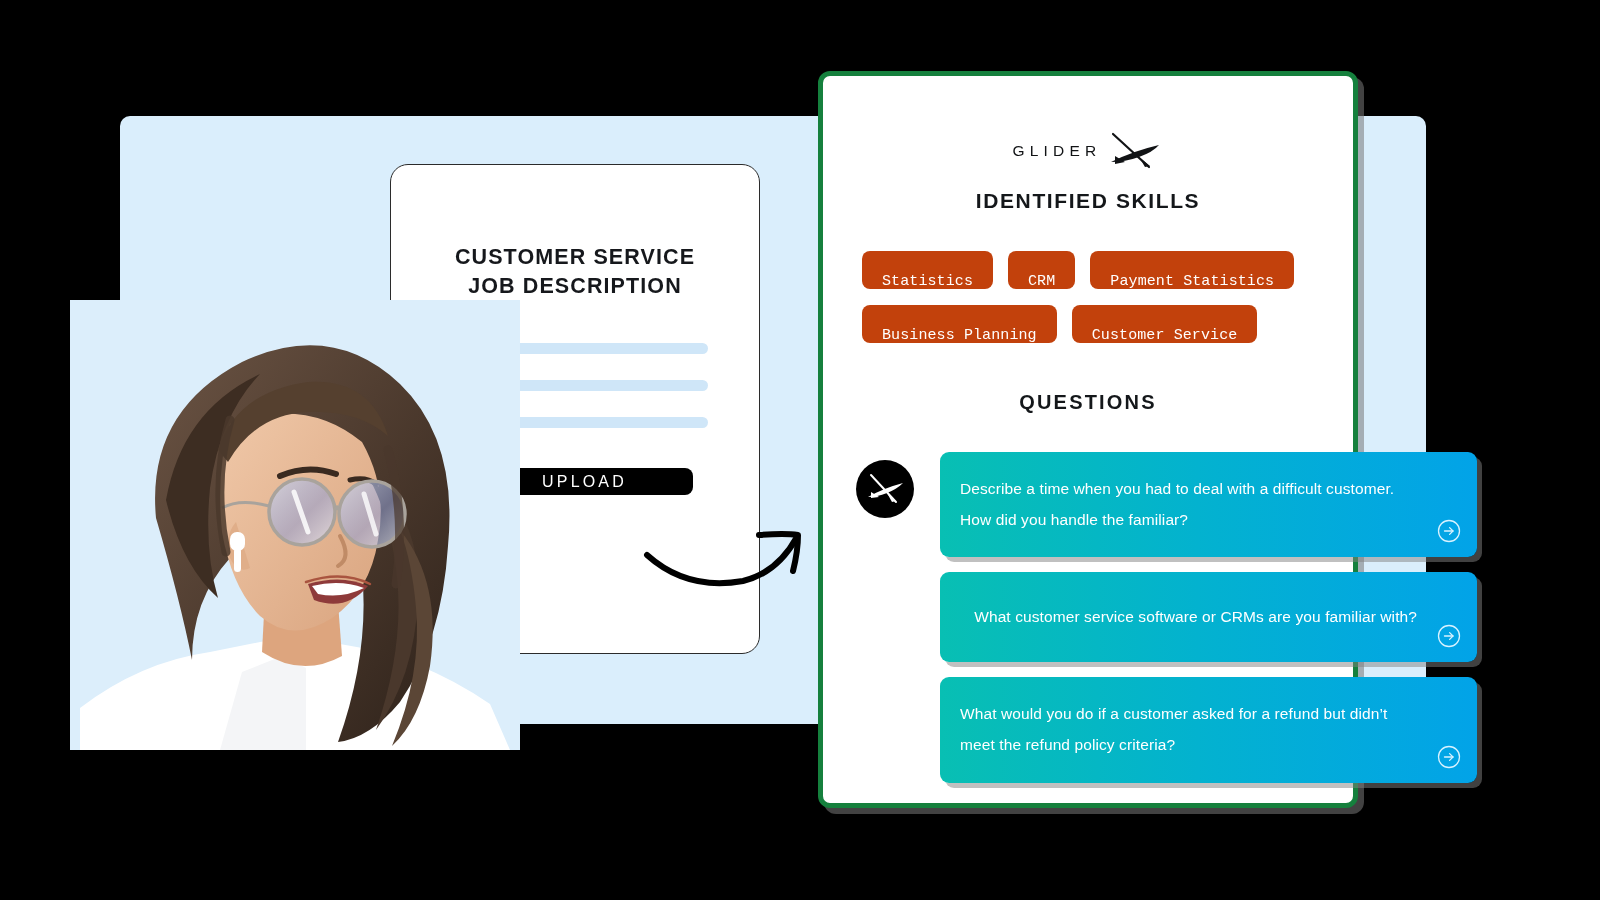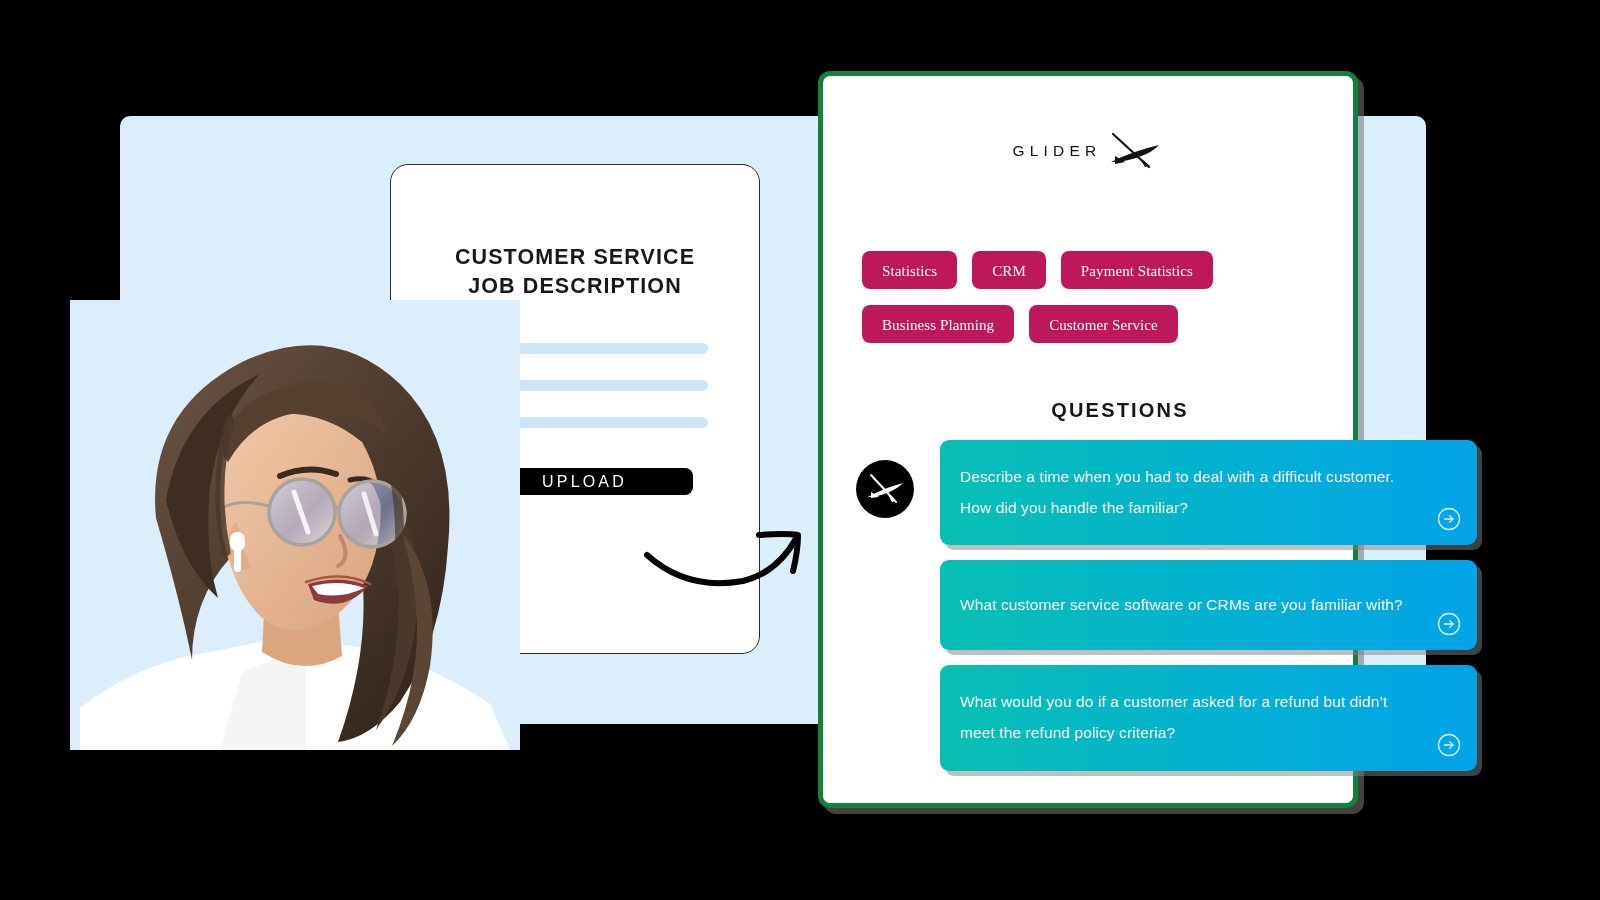--- a/index.html
+++ b/index.html
@@ -146,40 +146,40 @@
     position: absolute;
     left: 0;
     width: 100%;
     text-align: center;
     font-size: 21px;
     font-weight: 700;
     letter-spacing: 1.6px;
     color: #14171a;
   }
   .st-skills { top: 113px; }
-  .st-questions { top: 323px; font-size: 20px; letter-spacing: 2.2px; margin-left: 32px; }
+  .st-questions { top: 315px; font-size: 20px; letter-spacing: 2.2px; }
 
   
   .skills {
     position: absolute;
     left: 39px;
     top: 175px;
     width: 470px;
     display: flex;
     flex-wrap: wrap;
     gap: 16px 15px;
   }
   .skill-pill {
-    background: #be185d;
+    background: #c2410c;
     color: #ffffff;
     border: none;
     border-radius: 8px;
     height: 38px;
-    padding: 1px 20px;
-    font-family: Liberation Serif, serif;
+    padding: 12px 20px;
+    font-family: Liberation Mono, monospace;
     font-size: 15px;
     line-height: 38px;
     letter-spacing: 0.1px;
     cursor: pointer;
     white-space: nowrap;
   }
 
   
   .avatar {
     position: absolute;
@@ -193,35 +193,35 @@
     align-items: center;
     justify-content: center;
     z-index: 10;
   }
   .avatar svg { width: 40px; height: 32px; }
 
   
   .questions {
     position: absolute;
     left: 117px;
-    top: 364px;
+    top: 376px;
     width: 655px;
   }
   .q-card {
     position: relative;
     width: 537px;
     border-radius: 9px;
     background: linear-gradient(90deg, #08bfb3 0%, #03b2cf 48%, #02a3e8 100%);
     box-shadow: 5px 5px 0 rgba(130,130,130,0.5);
     margin-bottom: 15px;
     padding: 22px 60px 22px 20px;
     cursor: pointer;
   }
   .q-card.tall { min-height: 100px; }
-  .q-card.short { min-height: 90px; display: flex; align-items: center; }
+  .q-card.short { min-height: 90px; display: flex; align-items: center; justify-content: flex-end; }
   .q-text {
     color: #ffffff;
     font-size: 15.5px;
     line-height: 1.98;
     letter-spacing: 0.1px;
   }
   .q-go {
     position: absolute;
     right: 16px;
     bottom: 14px;
@@ -332,20 +332,21 @@
       <span class="brand-mark">
         <svg viewBox="0 0 54 40" xmlns="http://www.w3.org/2000/svg">
           <path d="M4 3 L40 36" stroke="#111315" stroke-width="2.2" fill="none" stroke-linecap="round"></path>
           <path d="M2 31 Q24 20 50 14 Q44 21 30 26 Q16 31 2 31 Z" fill="#111315"></path>
           <path d="M6 25 L16 31 L6 33 Z" fill="#111315"></path>
           <path d="M30 26 L41 35 L36 36 Z" fill="#111315"></path>
         </svg>
       </span>
     </div>
 
+    <div class="section-title st-skills">IDENTIFIED SKILLS</div>
 
     <div class="skills">
       <button class="skill-pill">Statistics</button>
       <button class="skill-pill">CRM</button>
       <button class="skill-pill">Payment Statistics</button>
       <button class="skill-pill">Business Planning</button>
       <button class="skill-pill">Customer Service</button>
     </div>
 
     <div class="section-title st-questions">QUESTIONS</div>

